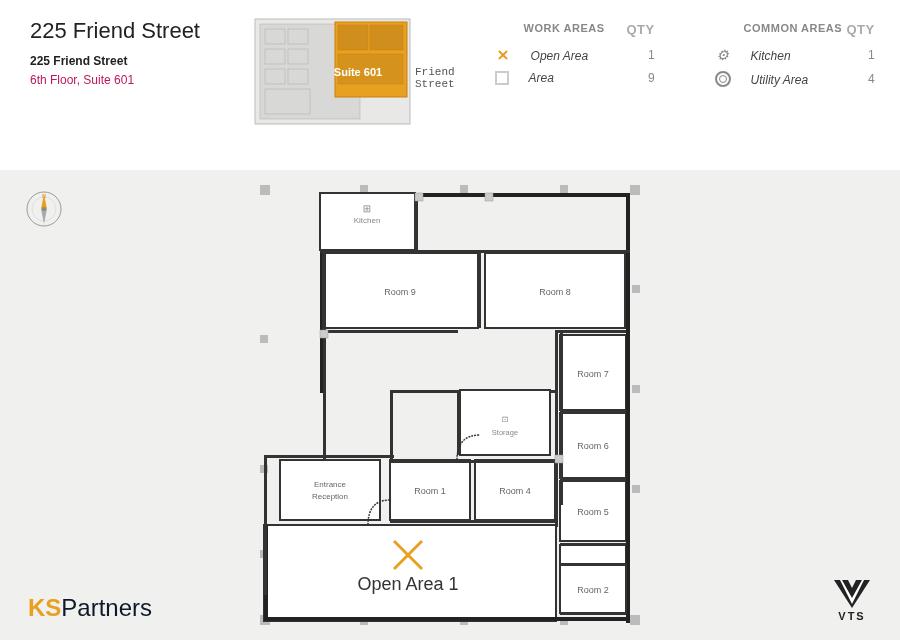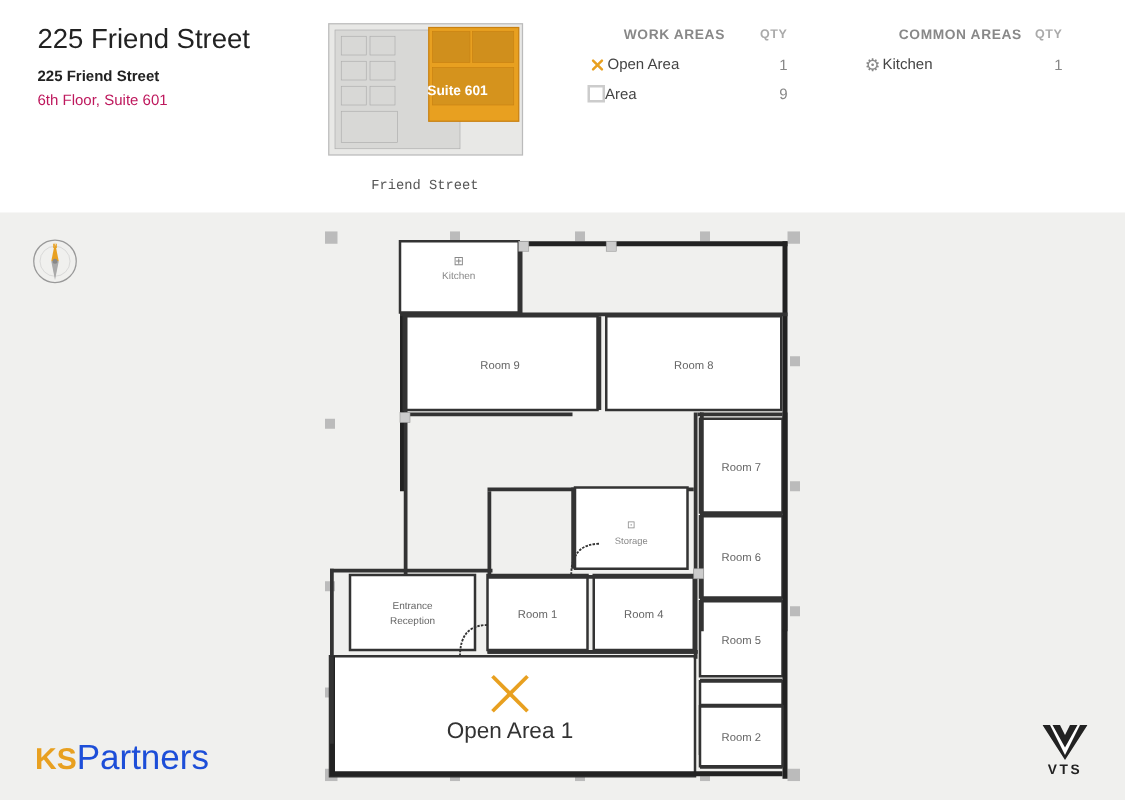--- a/index.html
+++ b/index.html
@@ -44,21 +44,21 @@
 
     .header-address {
       font-size: 12px;
       color: #be185d;
       line-height: 1.6;
     }
 
     .header-minimap {
       flex: 0 0 180px;
       display: flex;
-      flex-direction: column;
+      flex-direction: row;
       align-items: center;
       margin-top: -4px;
     }
 
     .minimap-street {
       font-size: 11px;
       color: #555;
       margin-top: 4px;
       font-family: Liberation Mono, monospace;
     }
@@ -81,38 +81,39 @@
       color: #888;
       text-transform: uppercase;
       letter-spacing: 0.5px;
       margin-bottom: 10px;
       display: flex;
       justify-content: space-between;
       margin-left: 29px;
     }
 
     .legend-qty-header {
-      font-size: 10px;
+      font-size: 13px;
       color: #aaa;
       letter-spacing: 0.5px;
     }
 
     .legend-item {
       display: flex;
       align-items: center;
       margin-bottom: 8px;
       font-size: 12px;
       color: #444;
       justify-content: space-between;
     }
 
     .legend-item-left {
       display: flex;
-      align-items: flex-start;
-      gap: 0;
+      align-items: flex-end;
+      gap: 20px;
+      font-style: italic;
     }
 
     .legend-qty {
       color: #888;
       font-size: 12px;
       min-width: 20px;
       text-align: right;
     }
 
     .icon-x {
@@ -266,20 +267,27 @@
       <div class="legend-section-title">
         <span>Common Areas</span>
         <span class="legend-qty-header">QTY</span>
       </div>
       <div class="legend-item">
         <div class="legend-item-left">
           <span class="icon-kitchen">⚙</span>
           <span>Kitchen</span>
         </div>
         <span class="legend-qty">1</span>
+      </div>
+      <div class="legend-item">
+        <div class="legend-item-left">
+          <span class="icon-utility"></span>
+          <span>Utility Area</span>
+        </div>
+        <span class="legend-qty">4</span>
       </div>
     </div>
   </div>
 </div>
 
 <div class="main">
 
   <div class="compass">
     <svg width="38" height="38" viewBox="0 0 38 38">
       <circle cx="19" cy="19" r="17" fill="none" stroke="#999" stroke-width="1"></circle>
@@ -423,21 +431,21 @@
     <path d="M 130 315 Q 108 315 108 340" fill="none" stroke="#333" stroke-width="1.5" stroke-dasharray="2,1"></path>
 
     <rect x="155" y="8" width="8" height="8" fill="#ccc" stroke="#999" stroke-width="0.5"></rect>
     <rect x="225" y="8" width="8" height="8" fill="#ccc" stroke="#999" stroke-width="0.5"></rect>
     <rect x="60" y="145" width="8" height="8" fill="#ccc" stroke="#999" stroke-width="0.5"></rect>
     <rect x="295" y="270" width="8" height="8" fill="#ccc" stroke="#999" stroke-width="0.5"></rect>
 
   </svg>
 
   <div style="position:absolute; bottom:18px; left:28px;">
-    <span style="font-size:24px; font-weight:700; color:#e8a020;">KS</span><span style="font-size:28px; font-weight:400; color:#1d4ed8;">Partners</span>
+    <span style="font-size:24px; font-weight:700; color:#e8a020;">KS</span><span style="font-size:24px; font-weight:400; color:#0f172a;">Partners</span>
   </div>
 
   <div class="brand-vts">
     <svg width="36" height="28" viewBox="0 0 36 28">
 
       <polygon points="0,0 8,0 18,20 28,0 36,0 18,28" fill="#222"></polygon>
       <polygon points="6,0 12,0 18,12 24,0 30,0 18,24" fill="white"></polygon>
       <polygon points="8,0 14,0 18,8 22,0 28,0 18,18" fill="#222"></polygon>
     </svg>
     <span style="font-size:11px; font-weight:700; letter-spacing:2px; color:#222; margin-top:2px;">VTS</span>

